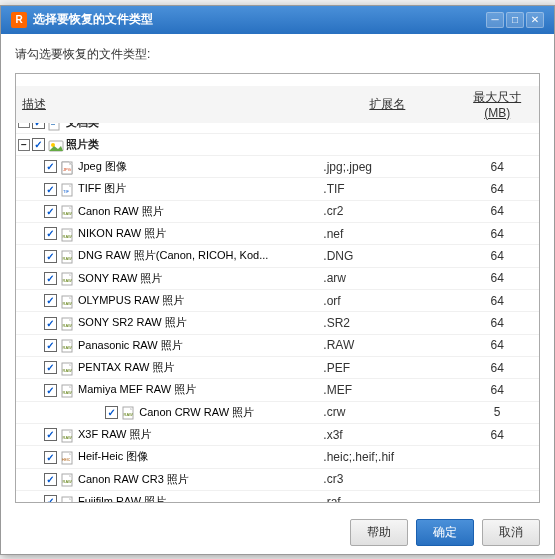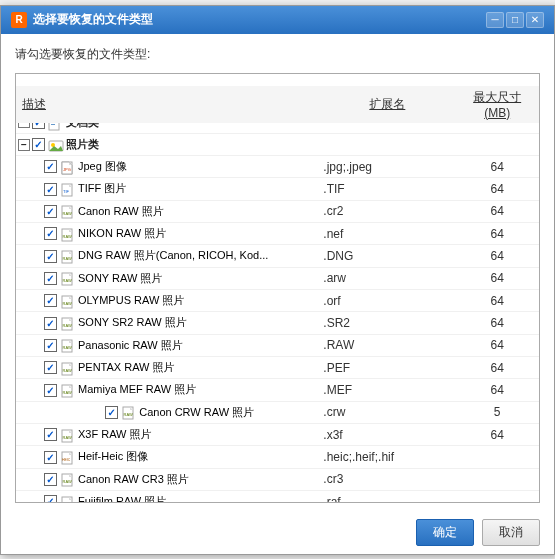--- a/index.html
+++ b/index.html
@@ -389,16 +389,17 @@
                   </svg></span><span class="desc-text">Fujifilm RAW 照片</span></td>
               <td class="row-cell ext">.raf</td>
               <td class="row-cell size"></td>
             </tr>
           </tbody>
       </table>
     </div>
   </div>
 
   <div class="footer">
+    <button class="footer-btn">帮助</button>
     <button class="footer-btn primary">确定</button>
     <button class="footer-btn">取消</button>
   </div>
 </div>
 
 </body></html>

